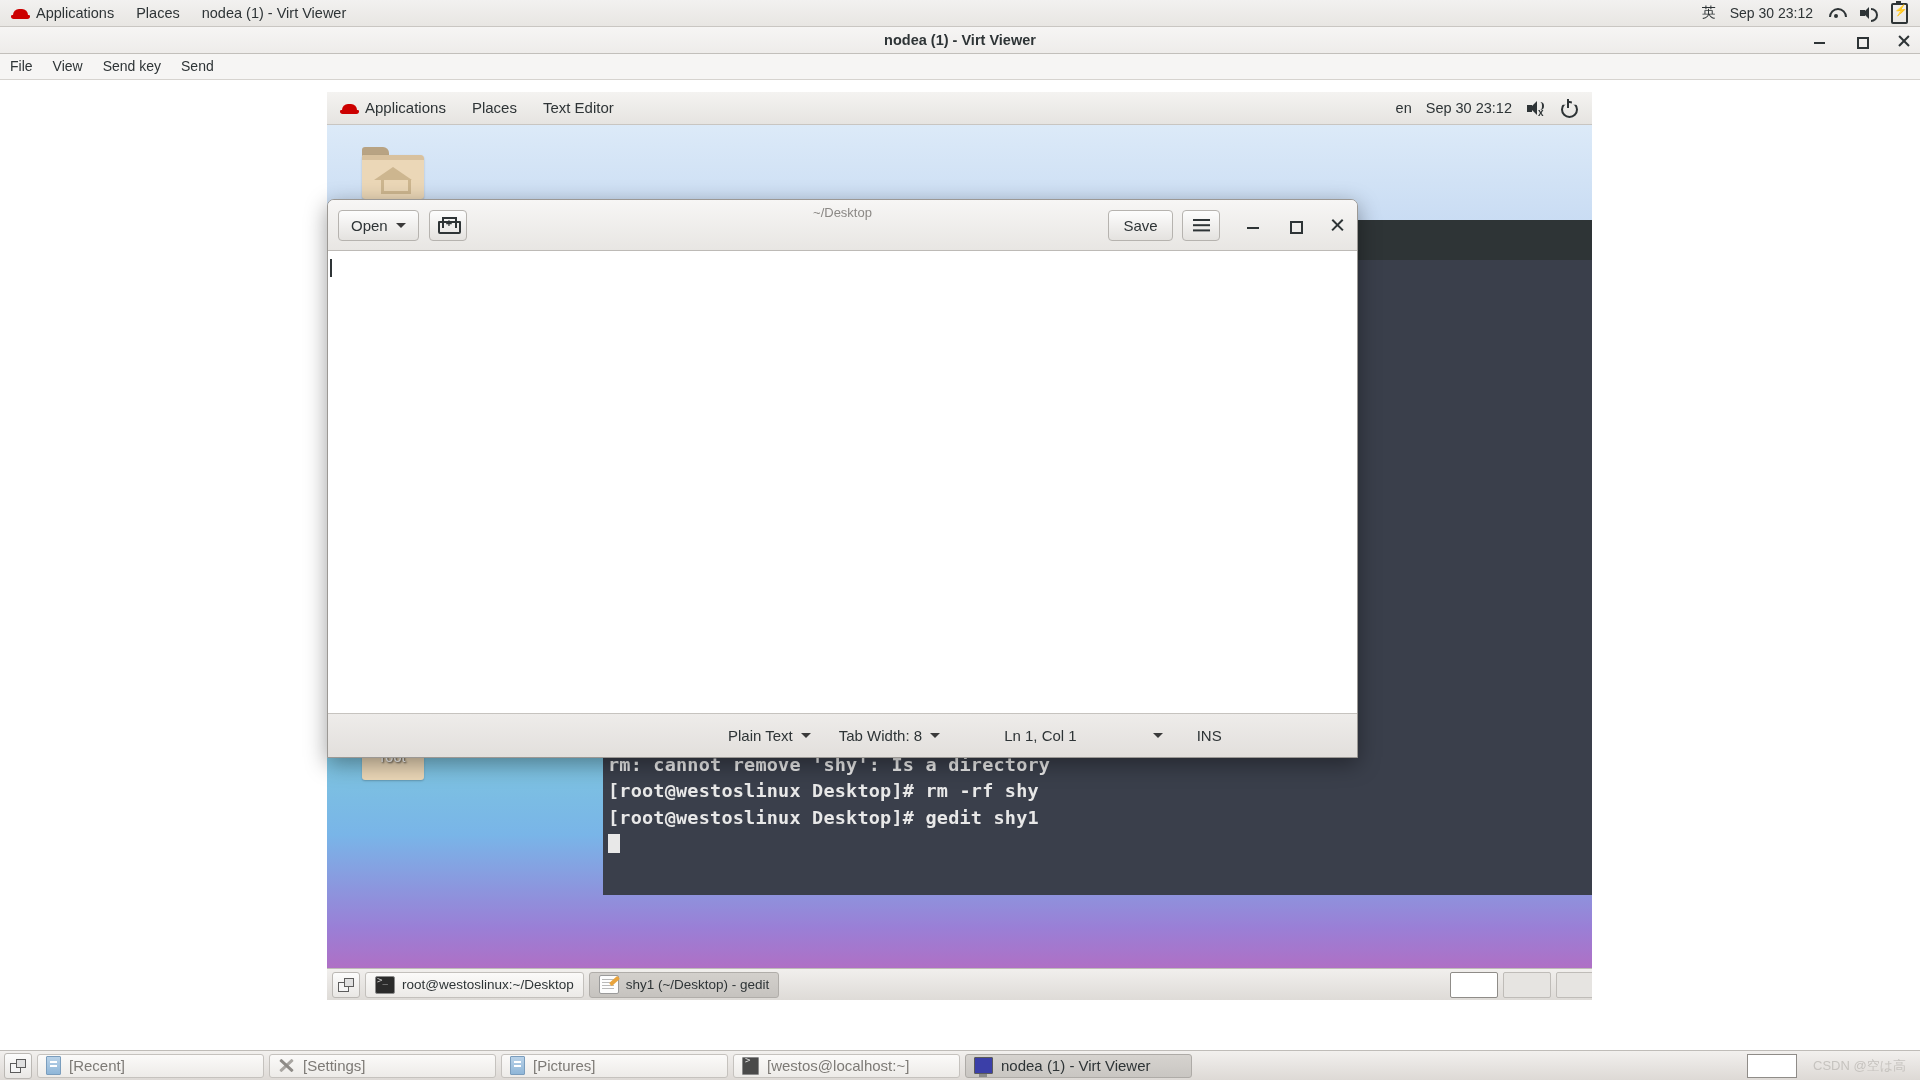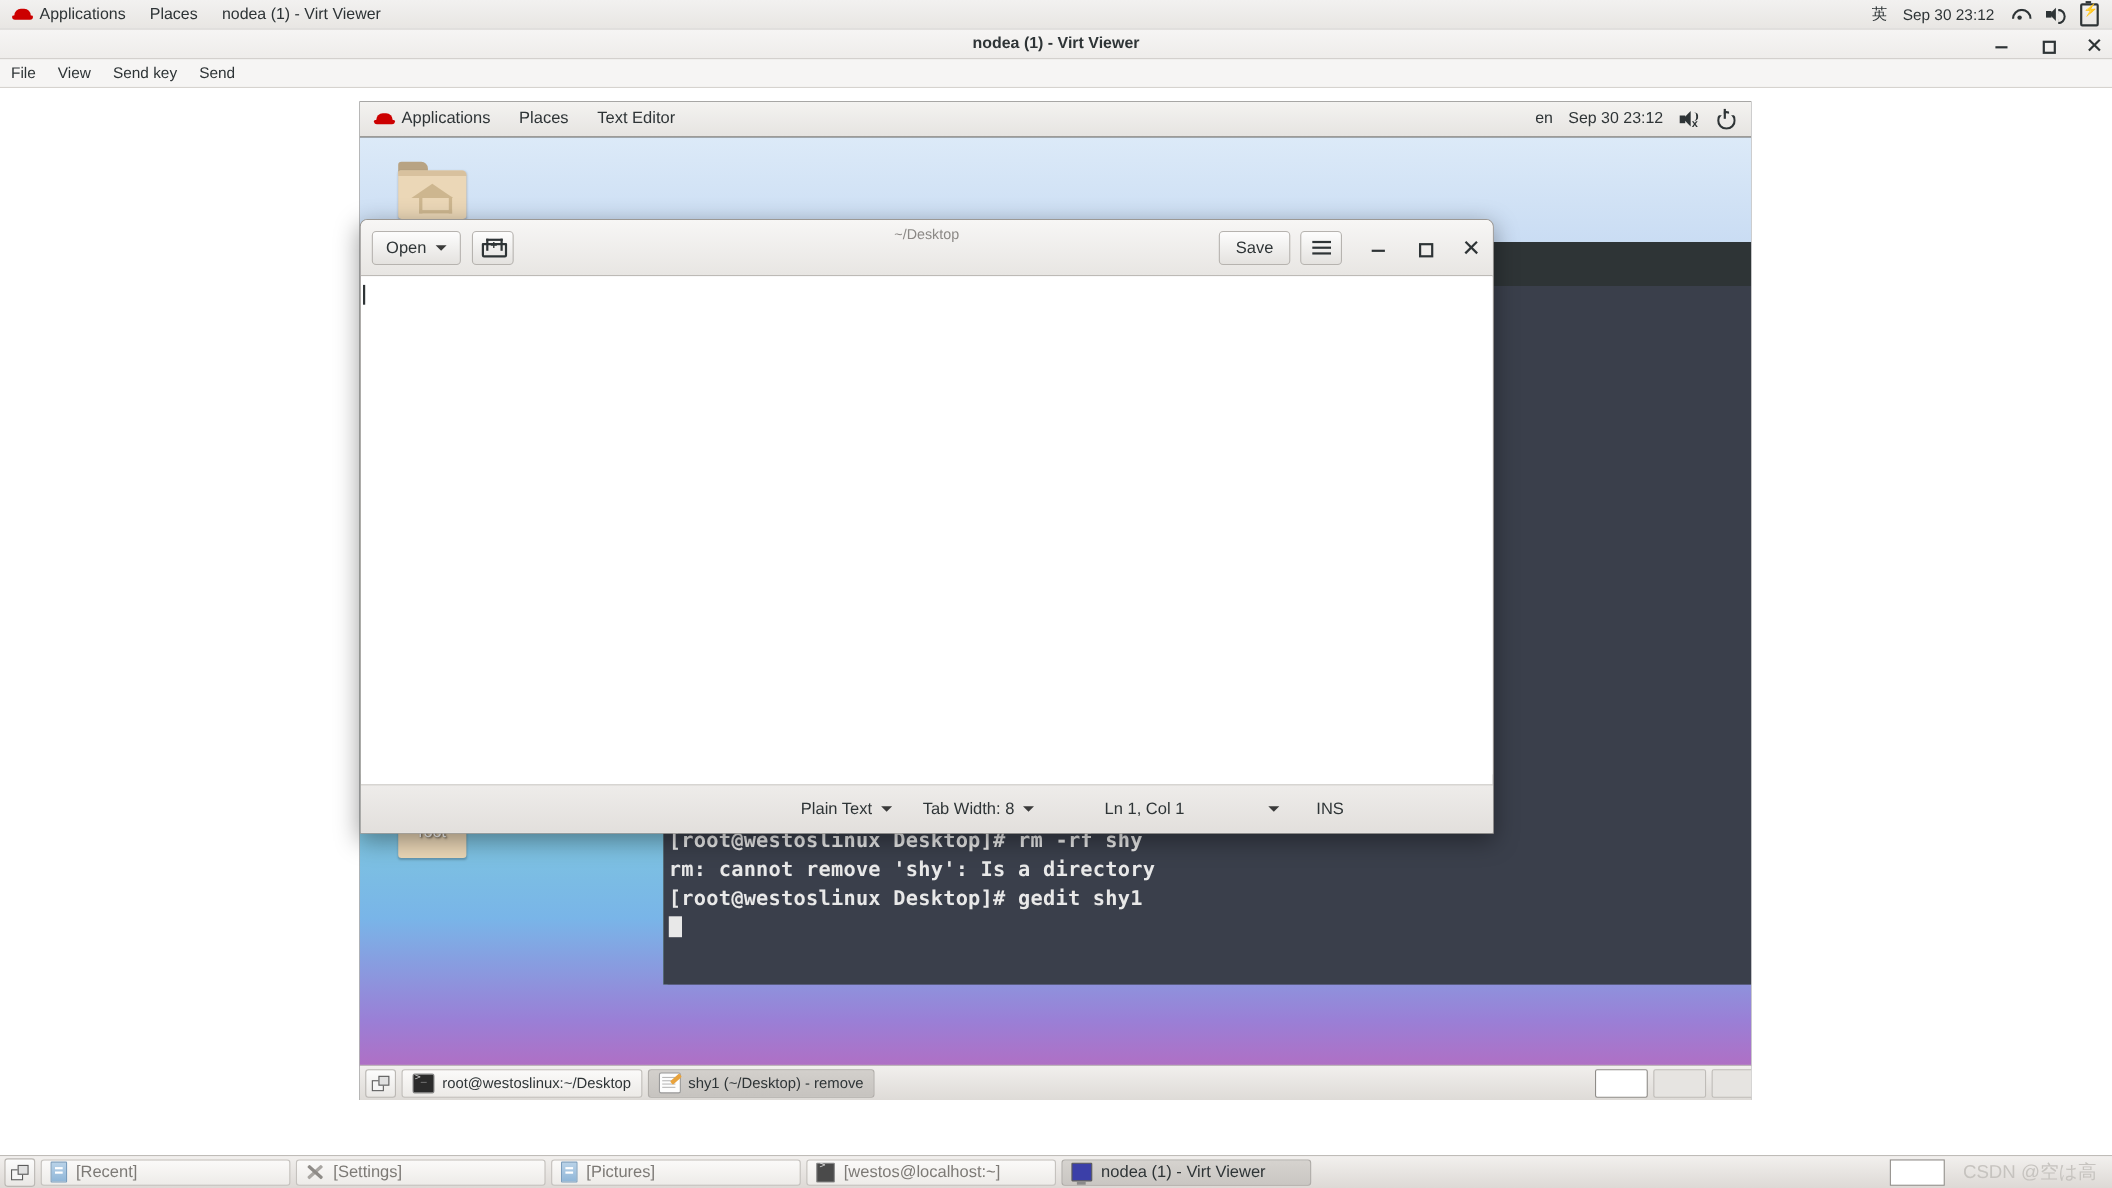--- a/index.html
+++ b/index.html
@@ -342,21 +342,21 @@
     width:17px;height:15px;background:#3b3fa8;border:1.6px solid #5a5a5a;border-radius:1px;position:relative;
   }
   .ico-monitor::after{content:"";position:absolute;left:4px;bottom:-4px;width:8px;height:3px;background:#8a8a8a;}
   .ico-term2{
     width:15px;height:16px;background:#4a4a4a;border:1px solid #8a8a8a;border-radius:1px;position:relative;
   }
   .ico-term2::after{content:">";position:absolute;left:2px;top:-3px;font-size:9px;color:#e0e0e0;font-family:"DejaVu Sans Mono",monospace;}
   .ht-right{ margin-left:auto; display:flex; align-items:center; gap:0px; padding-right:0px;}
   .ht-wsbox{ width:48px; height:22px; background:#ffffff; border:1px solid #8f8c88;}
   .watermark{
-    font-size:17px; color:#c6c3bf; padding-left:16px; padding-right:10px; white-space:nowrap;
+    font-size:13px; color:#c6c3bf; padding-left:16px; padding-right:10px; white-space:nowrap;
   }
 </style>
 </head>
 <body>
 
 <div id="root">
 
   <div class="host-panel">
     <div class="pitem">
       <span class="redhat-icon"></span><span>Applications</span>
@@ -434,38 +434,38 @@
           <div class="term-line">&nbsp;</div>
           <div class="term-line">irectory</div>
           <div class="term-line">/shy2</div>
           <div class="term-line">hy2’: No such fil</div>
           <div class="term-line">&nbsp;</div>
           <div class="term-line">&nbsp;</div>
           <div class="term-line">hy1/shy2</div>
           <div style="height:58px;"></div>
           <div class="term-line">[root@westoslinux Desktop]# rm -r shy1</div>
           <div class="term-line">[root@westoslinux Desktop]# rm -f shy</div>
+          <div class="term-line">rm: cannot remove 'shy': Is a directory</div>
           <div class="term-line">[root@westoslinux Desktop]# rm -rf shy</div>
-          <div class="term-line">rm: cannot remove 'shy': Is a directory</div>
           <div class="term-line">[root@westoslinux Desktop]# gedit shy1</div>
           <div class="term-line"><span class="term-cursor"></span></div>
         </div>
       </div>
 
     </div>
 
     <div class="guest-taskbar">
       <div class="tb-showdesk"></div>
       <div class="tb-item">
         <span class="tb-ico-term"></span>
         <span>root@westoslinux:~/Desktop</span>
       </div>
       <div class="tb-item active">
         <span class="tb-ico-gedit"></span>
-        <span>shy1 (~/Desktop) - remove</span>
+        <span>shy1 (~/Desktop) - gedit</span>
       </div>
       <div class="tb-right">
         <div class="wsbox on"></div>
         <div class="wsbox"></div>
         <div class="wsbox"></div>
         <div class="wsbox"></div>
       </div>
     </div>
 
   </div>

